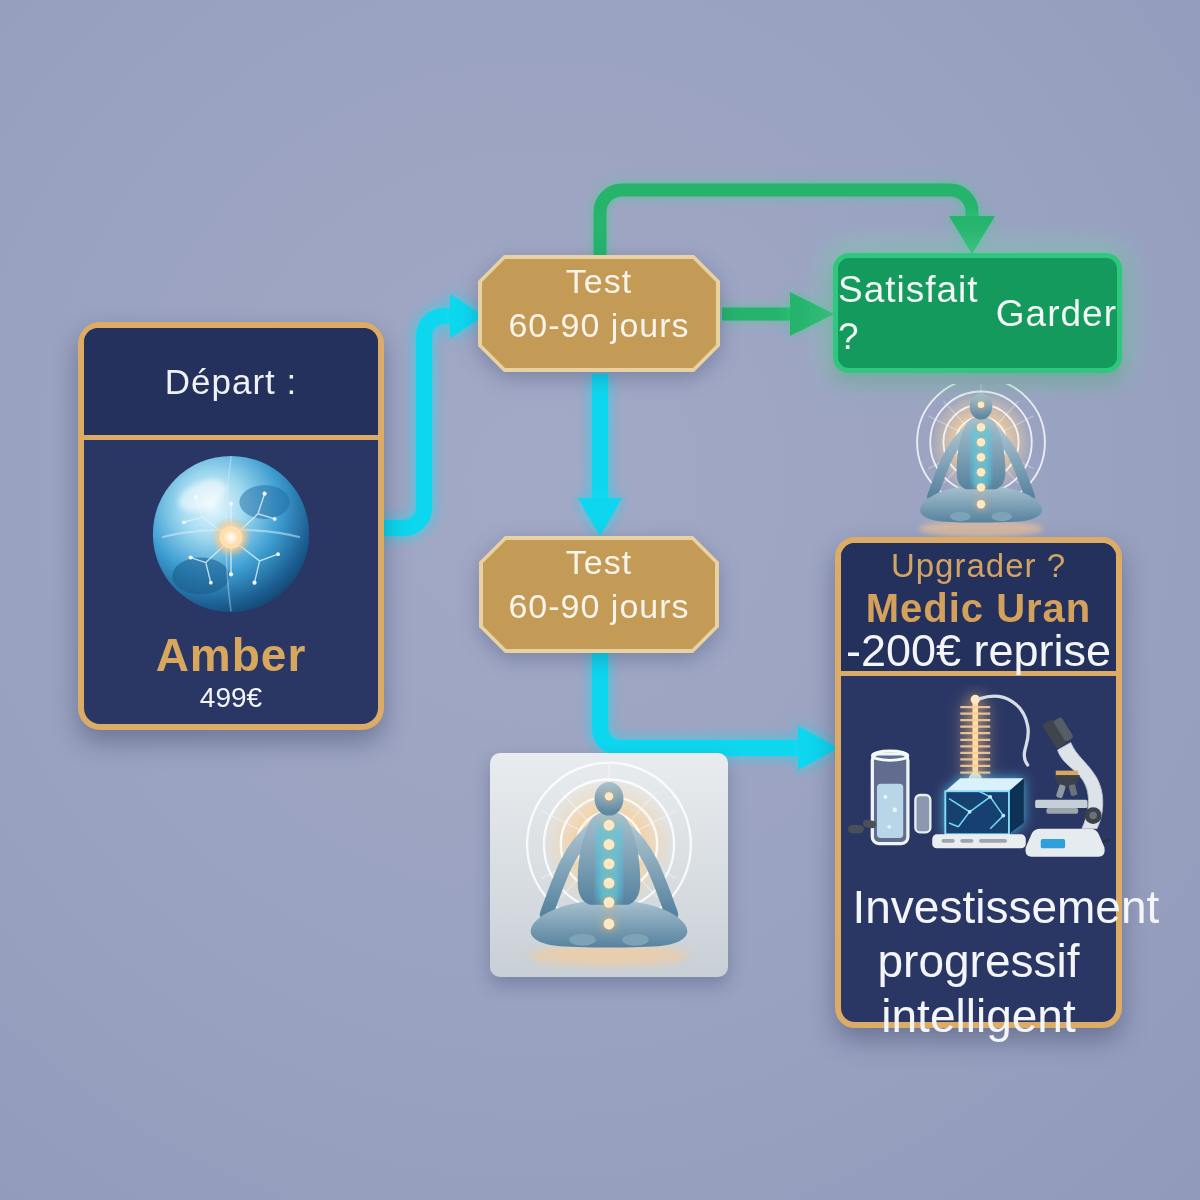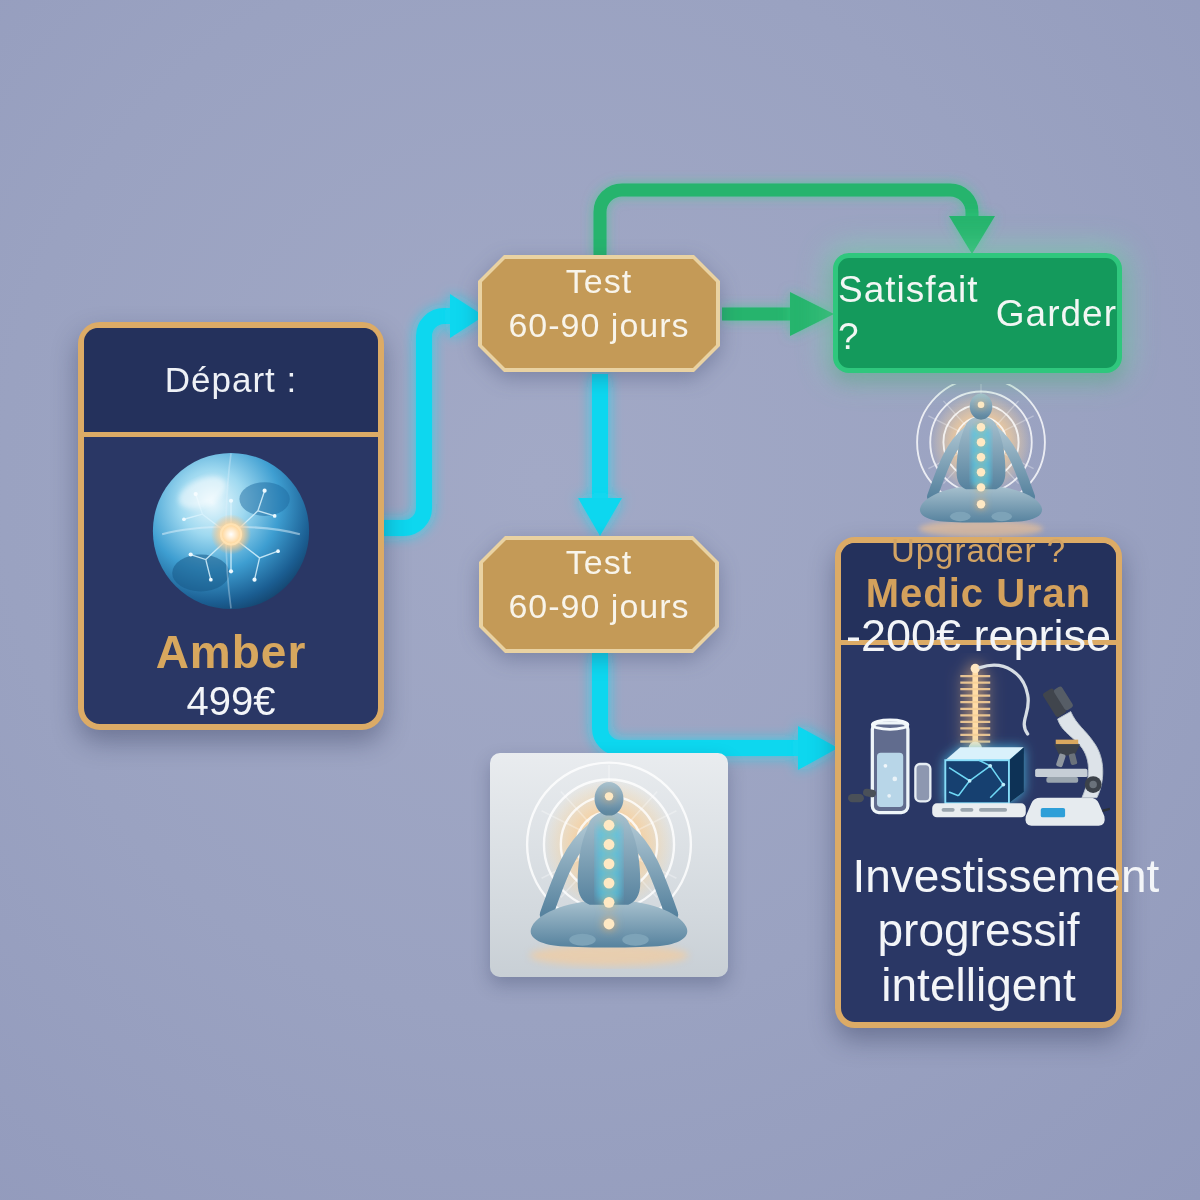--- a/index.html
+++ b/index.html
@@ -14,40 +14,40 @@
     box-shadow:0 12px 26px rgba(25,35,70,.35);z-index:3;display:flex;flex-direction:column;}
   .card-header{background:#24315c;border-bottom:5px solid #dcab66;
     border-radius:14px 14px 0 0;display:flex;flex-direction:column;align-items:center;justify-content:center;}
   
   #depart-card{left:78px;top:322px;width:306px;height:408px;}
   #depart-card .card-header{height:112px;}
   .depart-title{color:#eef1f6;font-size:35px;letter-spacing:1px;}
   #depart-card .card-body{flex:1;display:flex;flex-direction:column;align-items:center;justify-content:flex-start;padding-top:10px;}
   .orb-wrap{width:168px;height:168px;}
   .product-name{margin-top:10px;color:#d7a75e;font-size:46px;font-weight:bold;letter-spacing:1px;}
-  .product-price{margin-top:0px;color:#f3f5f8;font-size:40px;}
+  .product-price{margin-top:0px;color:#f3f5f8;font-size:28px;}
   
   .badge{position:absolute;z-index:3;filter:drop-shadow(0 6px 10px rgba(40,50,90,.3));}
   .badge .oct-outer{position:absolute;inset:0;background:#e9d2a2;
     clip-path:polygon(26px 0,calc(100% - 26px) 0,100% 26px,100% calc(100% - 26px),calc(100% - 26px) 100%,26px 100%,0 calc(100% - 26px),0 26px);}
   .badge .oct-inner{position:absolute;inset:4px;background:#c49a57;
     clip-path:polygon(23px 0,calc(100% - 23px) 0,100% 23px,100% calc(100% - 23px),calc(100% - 23px) 100%,23px 100%,0 calc(100% - 23px),0 23px);
     display:flex;flex-direction:column;align-items:center;}
   #test-top-badge{left:478px;top:255px;width:242px;height:117px;}
   #test-bottom-badge{left:479px;top:536px;width:240px;height:117px;}
   .badge-line{color:#f8f4ea;font-size:34px;line-height:44px;letter-spacing:1px;}
   
   #keep-box{position:absolute;left:833px;top:253px;width:289px;height:120px;z-index:3;
     background:#149a5c;border:5px solid #2fc77d;border-radius:16px;
     box-shadow:0 0 28px 8px rgba(110,230,170,.45),0 8px 18px rgba(30,60,50,.25);
     display:flex;flex-direction:row;align-items:center;justify-content:center;}
   .keep-line{color:#f2f6f4;font-size:37px;line-height:47px;letter-spacing:1px;}
   
   #upgrade-card{left:835px;top:537px;width:287px;height:491px;border-radius:20px;}
-  #upgrade-card .card-header{height:102px;padding-top:4px;}
+  #upgrade-card .card-header{height:133px;padding-top:4px;}
   .upgrade-question{color:#d2a364;font-size:33px;line-height:40px;letter-spacing:1px;}
   .upgrade-product{color:#d4a15c;font-size:40px;line-height:44px;font-weight:bold;letter-spacing:1px;}
   .upgrade-offer{color:#f3f5f8;font-size:45px;line-height:42px;}
   #upgrade-card .card-body{flex:1;display:flex;flex-direction:column;align-items:center;}
   .lab-wrap{width:262px;height:192px;margin-top:8px;}
   .upgrade-caption{width:252px;margin-top:4px;text-align:center;color:#f3f5f8;font-size:46px;line-height:1.18;}
   
   #meditation-large{position:absolute;left:490px;top:753px;width:238px;height:224px;z-index:2;
     border-radius:10px;background:linear-gradient(180deg,#e9ecef 0%,#d3d9de 70%,#c8cfd5 100%);
     box-shadow:0 8px 18px rgba(25,35,70,.25);overflow:hidden;}

